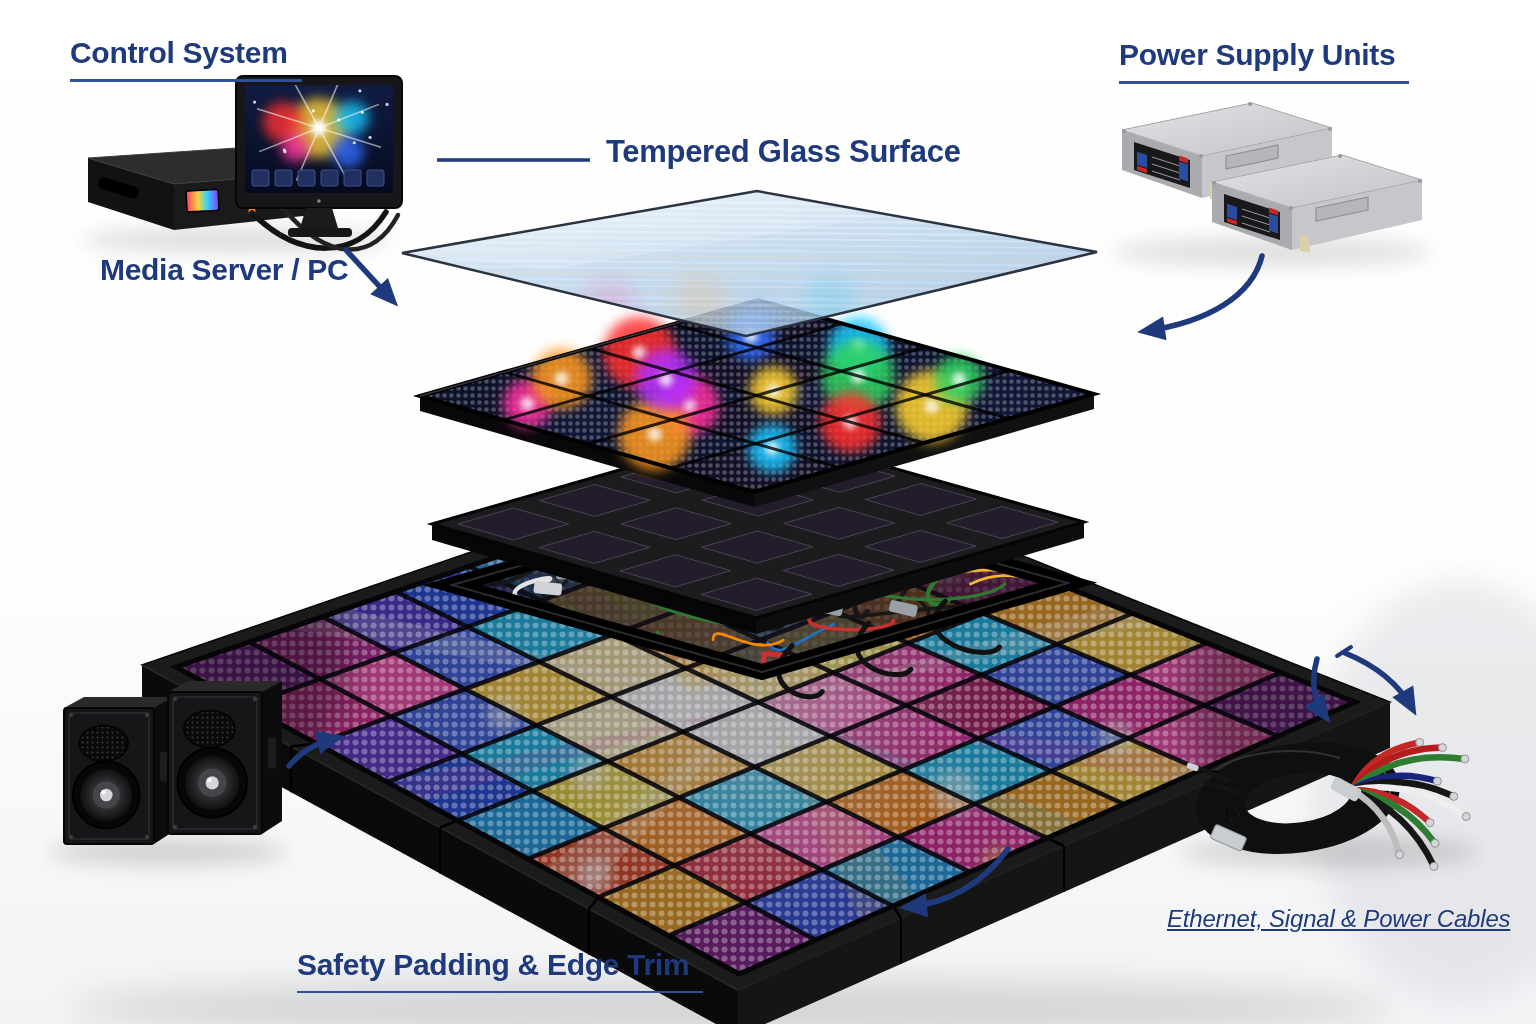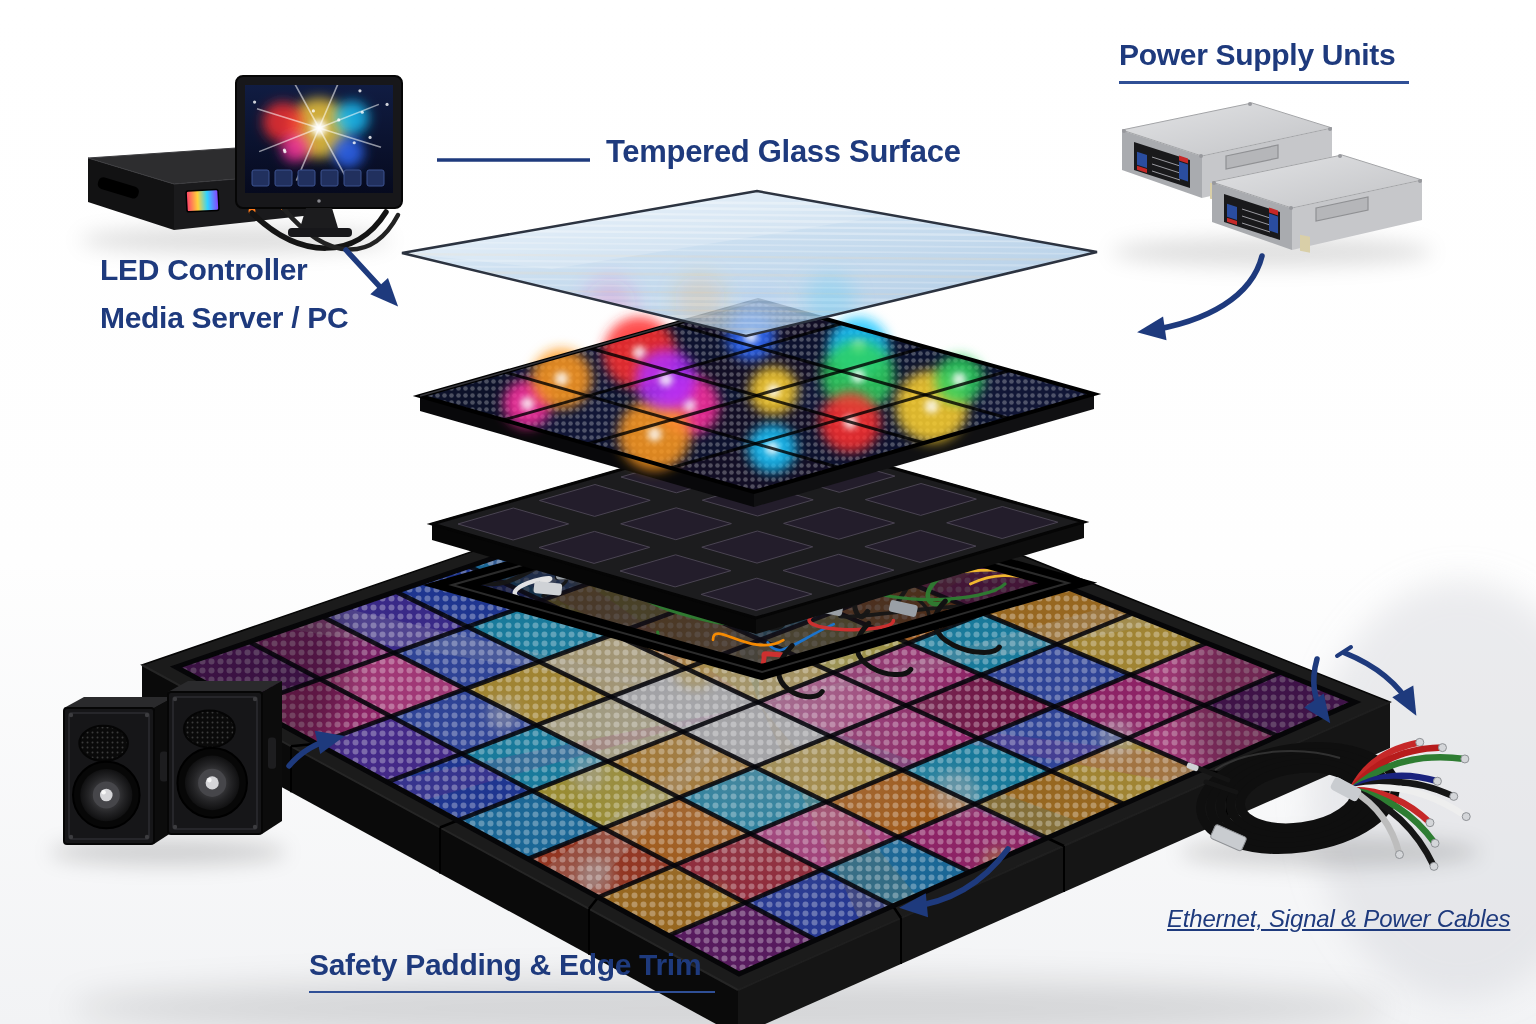--- a/index.html
+++ b/index.html
@@ -564,36 +564,38 @@
         <path d="M1262,256 C1252,296 1208,322 1146,331" fill="none" stroke="#1e3a7d" stroke-width="5.5" stroke-linecap="round" marker-end="url(#ah)"></path>
         <path d="M289,766 C303,749 319,742 336,738" fill="none" stroke="#1e3a7d" stroke-width="5.5" stroke-linecap="round" marker-end="url(#ah)"></path>
         <path d="M1317,659 C1310,684 1315,702 1325,716" fill="none" stroke="#1e3a7d" stroke-width="5.5" stroke-linecap="round" marker-end="url(#ah)"></path>
         <path d="M1345,653 C1382,668 1402,690 1412,708" fill="none" stroke="#1e3a7d" stroke-width="5.5" stroke-linecap="round" marker-end="url(#ah)"></path>
         <path d="M1008,849 C982,884 950,903 908,907" fill="none" stroke="#1e3a7d" stroke-width="5.5" stroke-linecap="round" marker-end="url(#ah)"></path>
         <line x1="1337" y1="656" x2="1351" y2="647" stroke="#1e3a7d" stroke-width="4" stroke-linecap="round"></line>
         <line x1="437" y1="160" x2="590" y2="160" stroke="#1e3a7d" stroke-width="3.5"></line>
       </g>
   </svg>
 
+  <div class="label" style="left:70px;top:36px">
+    <span class="h">Control System</span>
+  </div>
 
   <div class="label" style="left:606px;top:134px">
     <span class="h noline big">Tempered Glass Surface</span>
   </div>
 
   <div class="label" style="left:1119px;top:38px">
     <span class="h">Power Supply Units</span>
   </div>
 
   <div class="label twoline" style="left:100px;top:246px">
-    <span>LED Controller</span>
     <span>Media Server / PC</span>
   </div>
 
 
-  <div class="label" style="left:309px;top:948px">
+  <div class="label" style="left:297px;top:948px">
     <span class="h thin">Safety Padding &amp; Edge Trim</span>
   </div>
 
 
   <div class="label sub" style="left:1167px;top:905px">
     <span>Ethernet, Signal &amp; Power Cables</span>
   </div>
 
 </div>
 

